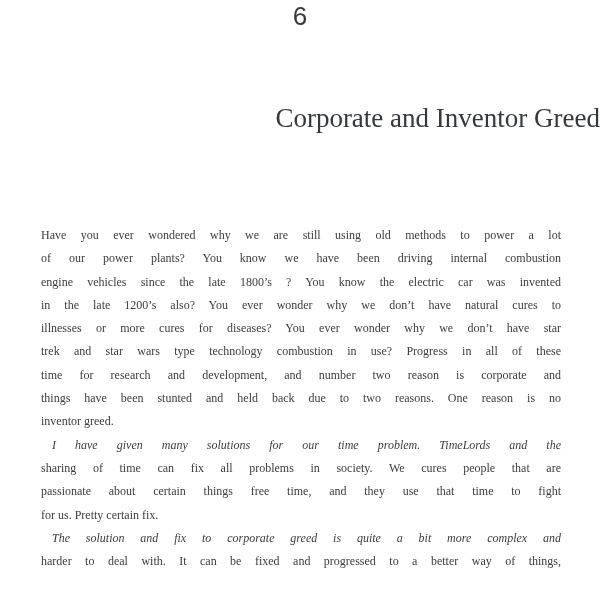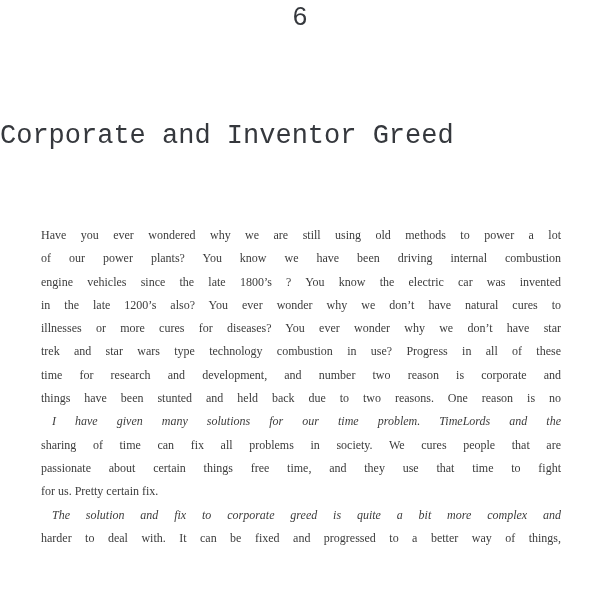--- a/index.html
+++ b/index.html
@@ -22,25 +22,25 @@
     width: 100%;
     text-align: center;
     font-family: "Liberation Sans", sans-serif;
     font-size: 26px;
     line-height: 32px;
     color: #35383d;
     font-weight: 400;
   }
   .chapter-title {
     position: absolute;
-    top: 118px;
+    top: 100px;
     left: 0;
     width: 100%;
-    text-align: left;
-    font-family: Liberation Mono, monospace;
+    text-align: right;
+    font-family: Liberation Serif, serif;
     font-size: 27px;
     line-height: 36px;
     color: #35383d;
     font-weight: 400;
   }
   .body-text {
     position: absolute;
     top: 224px;
     left: 41px;
     width: 520px;
@@ -71,20 +71,21 @@
   <div class="body-text">
       <div class="paragraph">
         <div class="line">Have you ever wondered why we are still using old methods to power a lot</div>
         <div class="line">of our power plants?  You know we have been driving internal combustion</div>
         <div class="line">engine vehicles since the late 1800’s ? You know the electric car was invented</div>
         <div class="line">in the late 1200’s also? You ever wonder why we don’t have natural cures to</div>
         <div class="line">illnesses or more cures for diseases? You ever wonder why we don’t have star</div>
         <div class="line">trek and star wars type technology combustion in use? Progress in all of these</div>
         <div class="line">time for research and development, and number two reason is corporate and</div>
         <div class="line">things have been stunted and held back due to two reasons. One reason is no</div>
+        <div class="line last">inventor greed.</div>
       </div>
       <div class="paragraph indent">
         <div class="line">I have given many solutions for our time problem.  TimeLords and the</div>
         <div class="line">sharing of time can fix all problems in society.  We cures people that are</div>
         <div class="line">passionate about certain things free time, and they use that time to fight</div>
         <div class="line last">for us. Pretty certain fix.</div>
       </div>
       <div class="paragraph indent">
         <div class="line">The solution and fix to corporate greed is quite a bit more complex and</div>
         <div class="line">harder to deal with. It can be fixed and progressed to a better way of things,</div>

